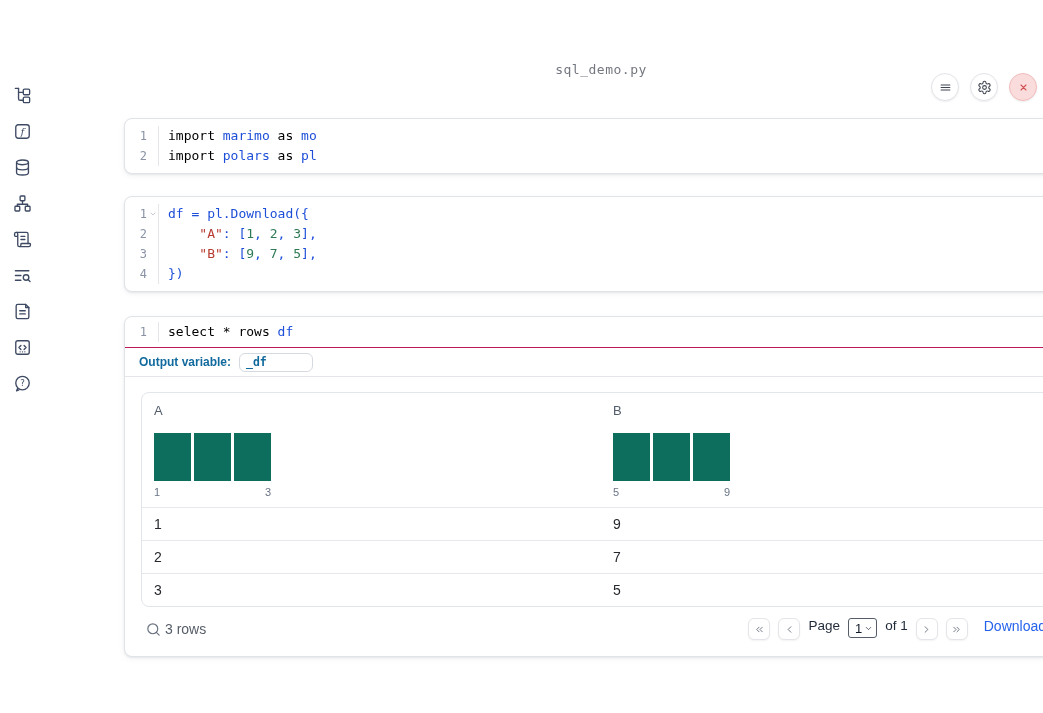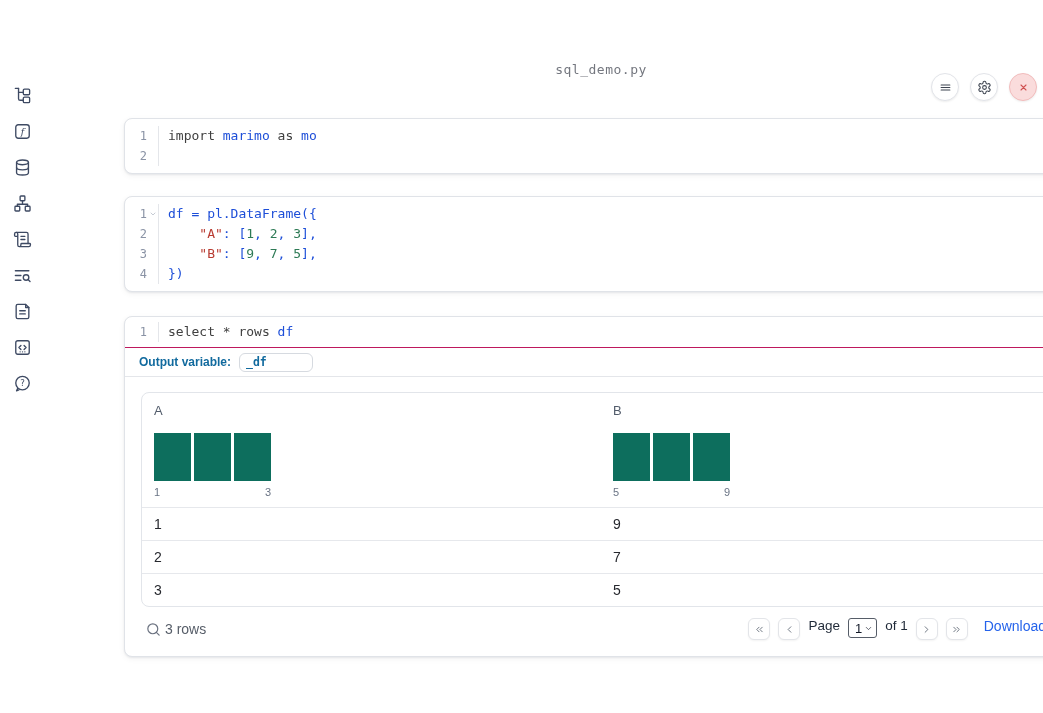--- a/index.html
+++ b/index.html
@@ -34,21 +34,21 @@
   .cell.c2 { margin-top:22px; }
   .cell.c3 { margin-top:24px; }
 
   .code { padding:7px 0; cursor:text; }
   .cell.c3 .code { padding:5px 0; }
   .cline { display:flex; line-height:20px; font-family:"DejaVu Sans Mono", monospace; font-size:13px; }
   .gut { width:34px; flex:0 0 34px; display:flex; justify-content:flex-end; align-items:center;
          border-right:1px solid #e4e6ea; color:#8a93a5; font-size:12px; }
   .foldspot { width:11px; flex:0 0 11px; display:flex; align-items:center; justify-content:center; }
   .src { padding-left:9px; white-space:pre; color:#2d3139; }
-  .tk-kw { color:#404040; }
+  .tk-kw { color:#000000; }
   .tk-str { color:#b93c32; }
   .tk-num { color:#2d7a55; }
   .tk-pl { color:#1d4ed8; }
 
   
   .sqlbar { border-top:1px solid #be185d; height:29px; display:flex;
             align-items:center; justify-content:space-between; padding:0 14px; }
   .ov { display:flex; align-items:center; }
   .ov-label { color:#116a9e; font-weight:bold; font-size:12px; }
   .ov-input { width:74px; height:19px; margin-left:8px; border:1px solid #d6dae0;
@@ -195,36 +195,37 @@
               <span>1</span>
               <span class="foldspot"></span>
             </span>
             <span class="src"><span class="tk-kw">import</span><span class="tk-pl"> marimo </span><span class="tk-kw">as</span><span class="tk-pl"> mo</span></span>
           </div>
           <div class="cline">
             <span class="gut">
               <span>2</span>
               <span class="foldspot"></span>
             </span>
+            <span class="src"><span class="tk-kw">import</span><span class="tk-pl"> polars </span><span class="tk-kw">as</span><span class="tk-pl"> pl</span></span>
           </div>
         </div>
     </section>
 
     <section class="cell c2">
       <div class="code">
           <div class="cline">
             <span class="gut">
               <span>1</span>
               <span class="foldspot">
                 <svg class="stroked" width="8" height="8" viewBox="0 0 24 24" style="color:#9aa3b2">
                   <path d="m6 9 6 6 6-6"></path>
                 </svg>
               </span>
             </span>
-            <span class="src"><span class="tk-pl">df = pl.DataFrame({</span></span>
+            <span class="src"><span class="tk-pl">df = pl.Download({</span></span>
           </div>
           <div class="cline">
             <span class="gut">
               <span>2</span>
               <span class="foldspot"></span>
             </span>
             <span class="src"><span class="tk-pl">    </span><span class="tk-str">"A"</span><span class="tk-pl">: [</span><span class="tk-num">1</span><span class="tk-pl">, </span><span class="tk-num">2</span><span class="tk-pl">, </span><span class="tk-num">3</span><span class="tk-pl">],</span></span>
           </div>
           <div class="cline">
             <span class="gut">

